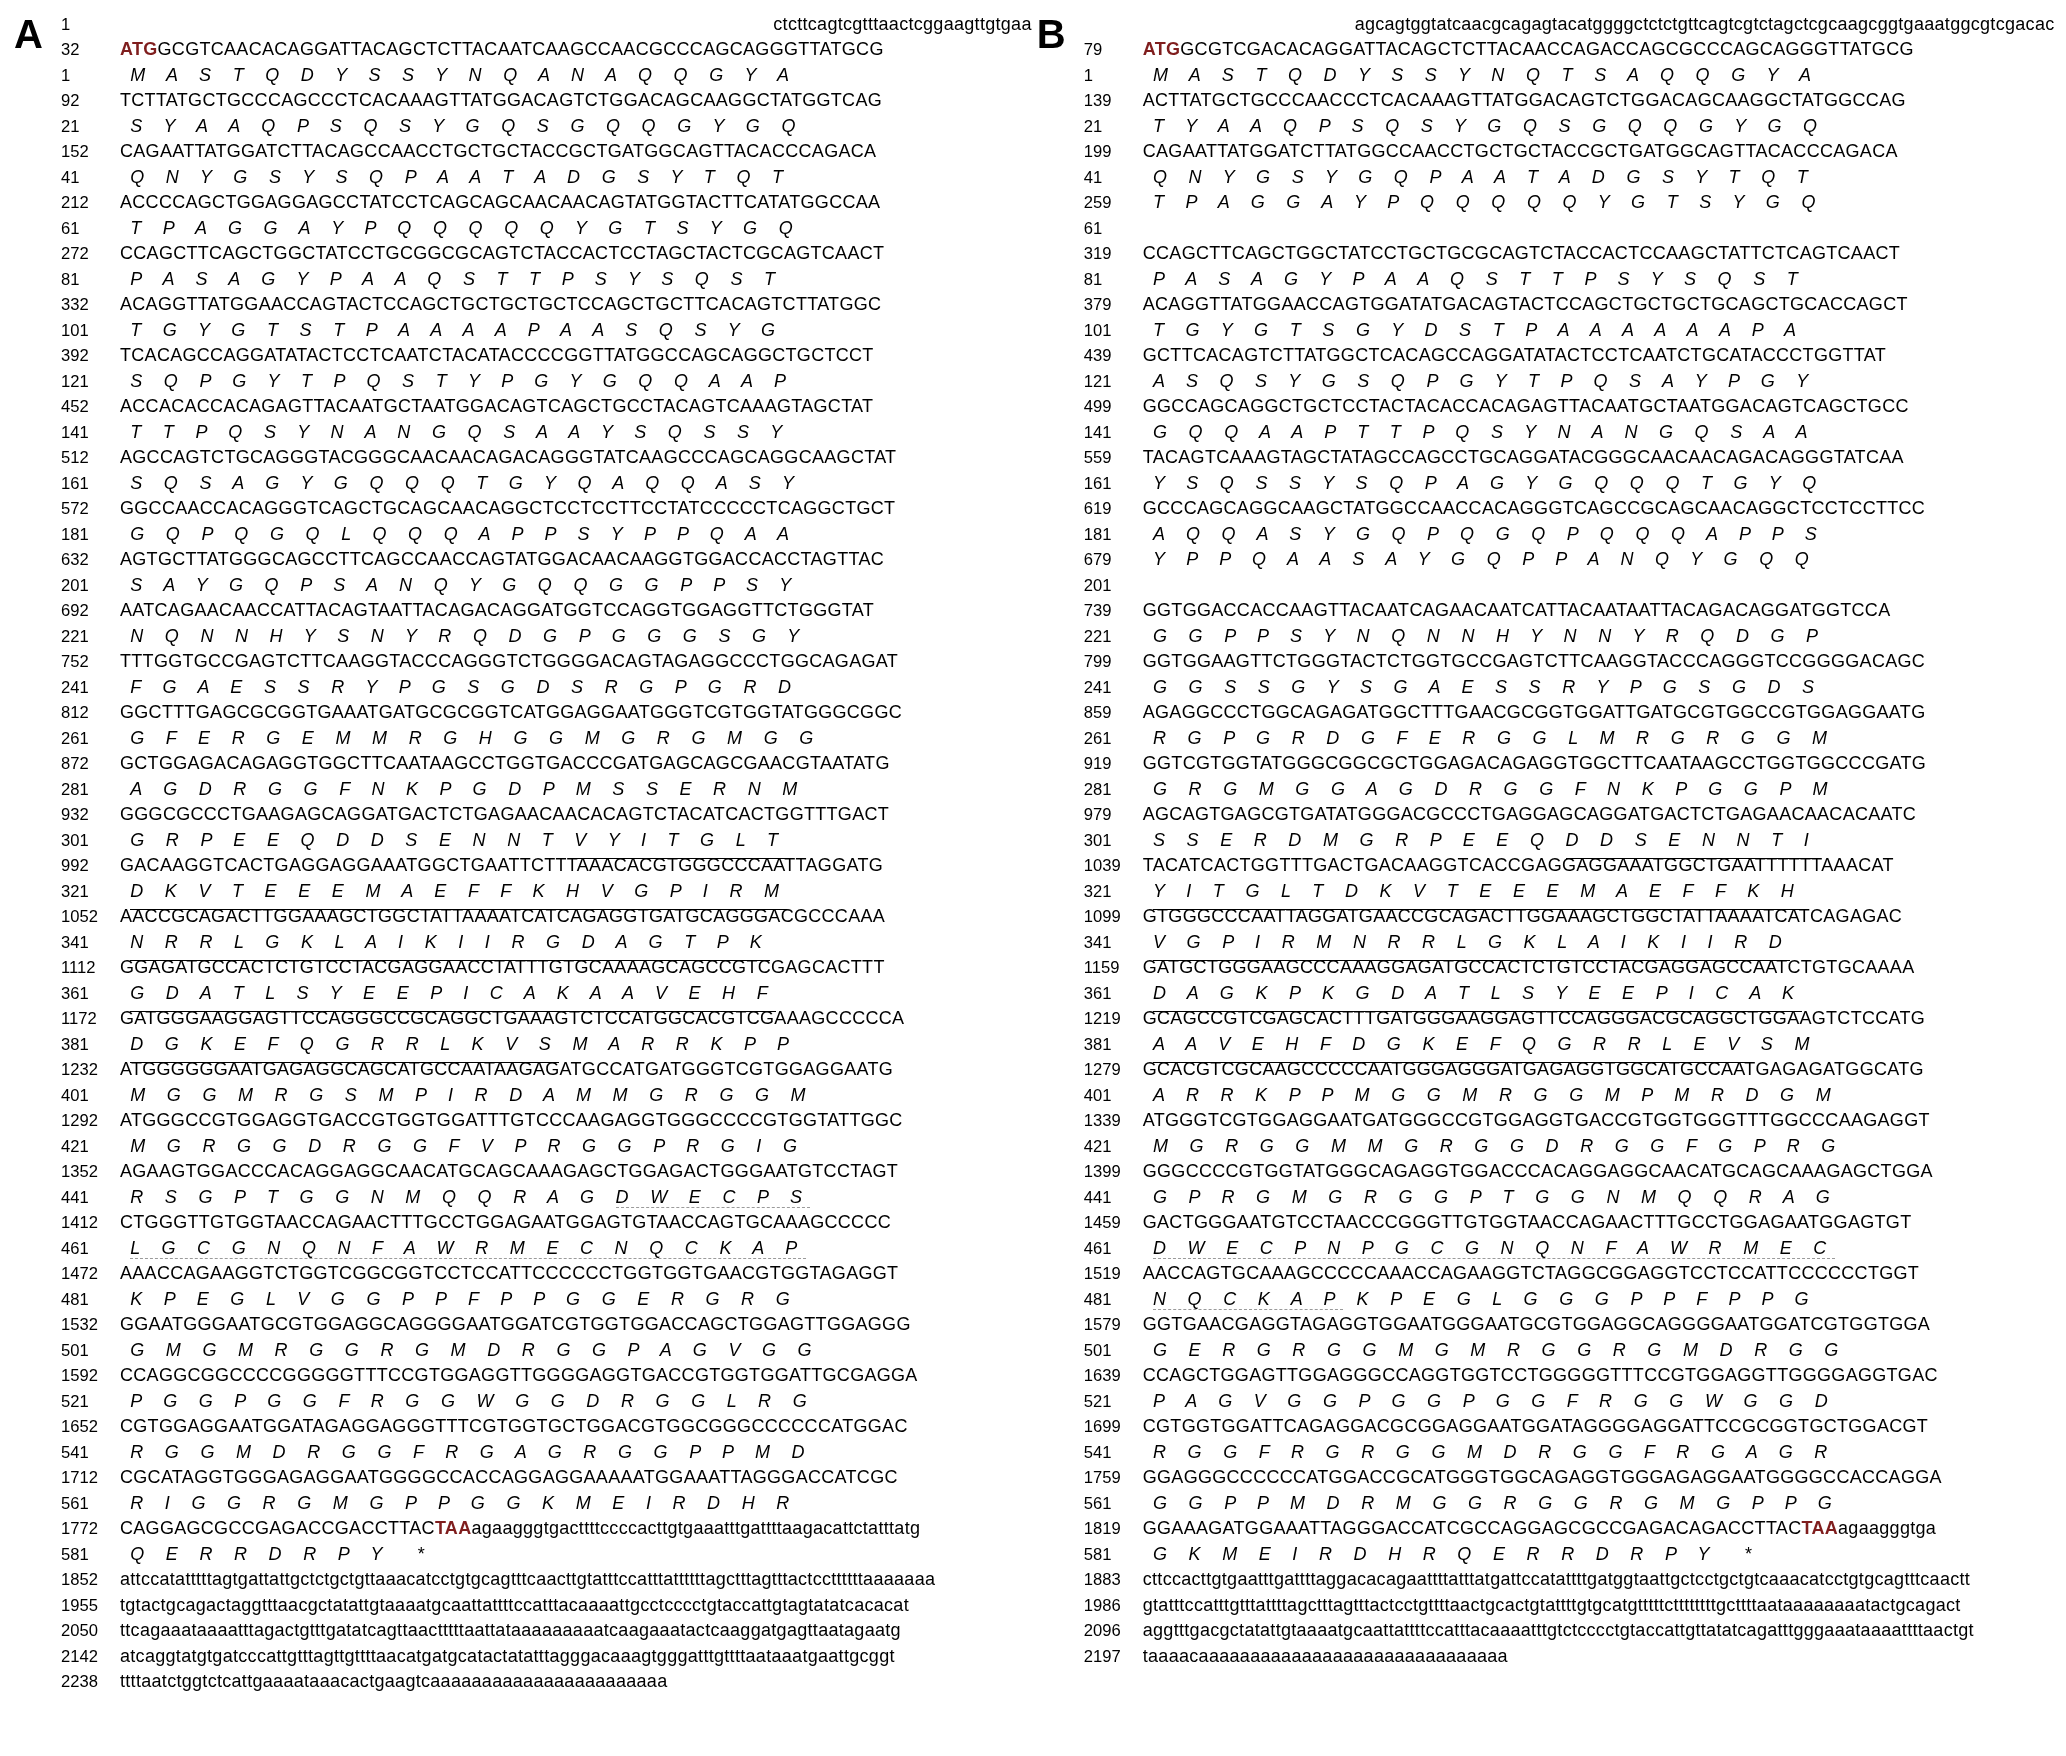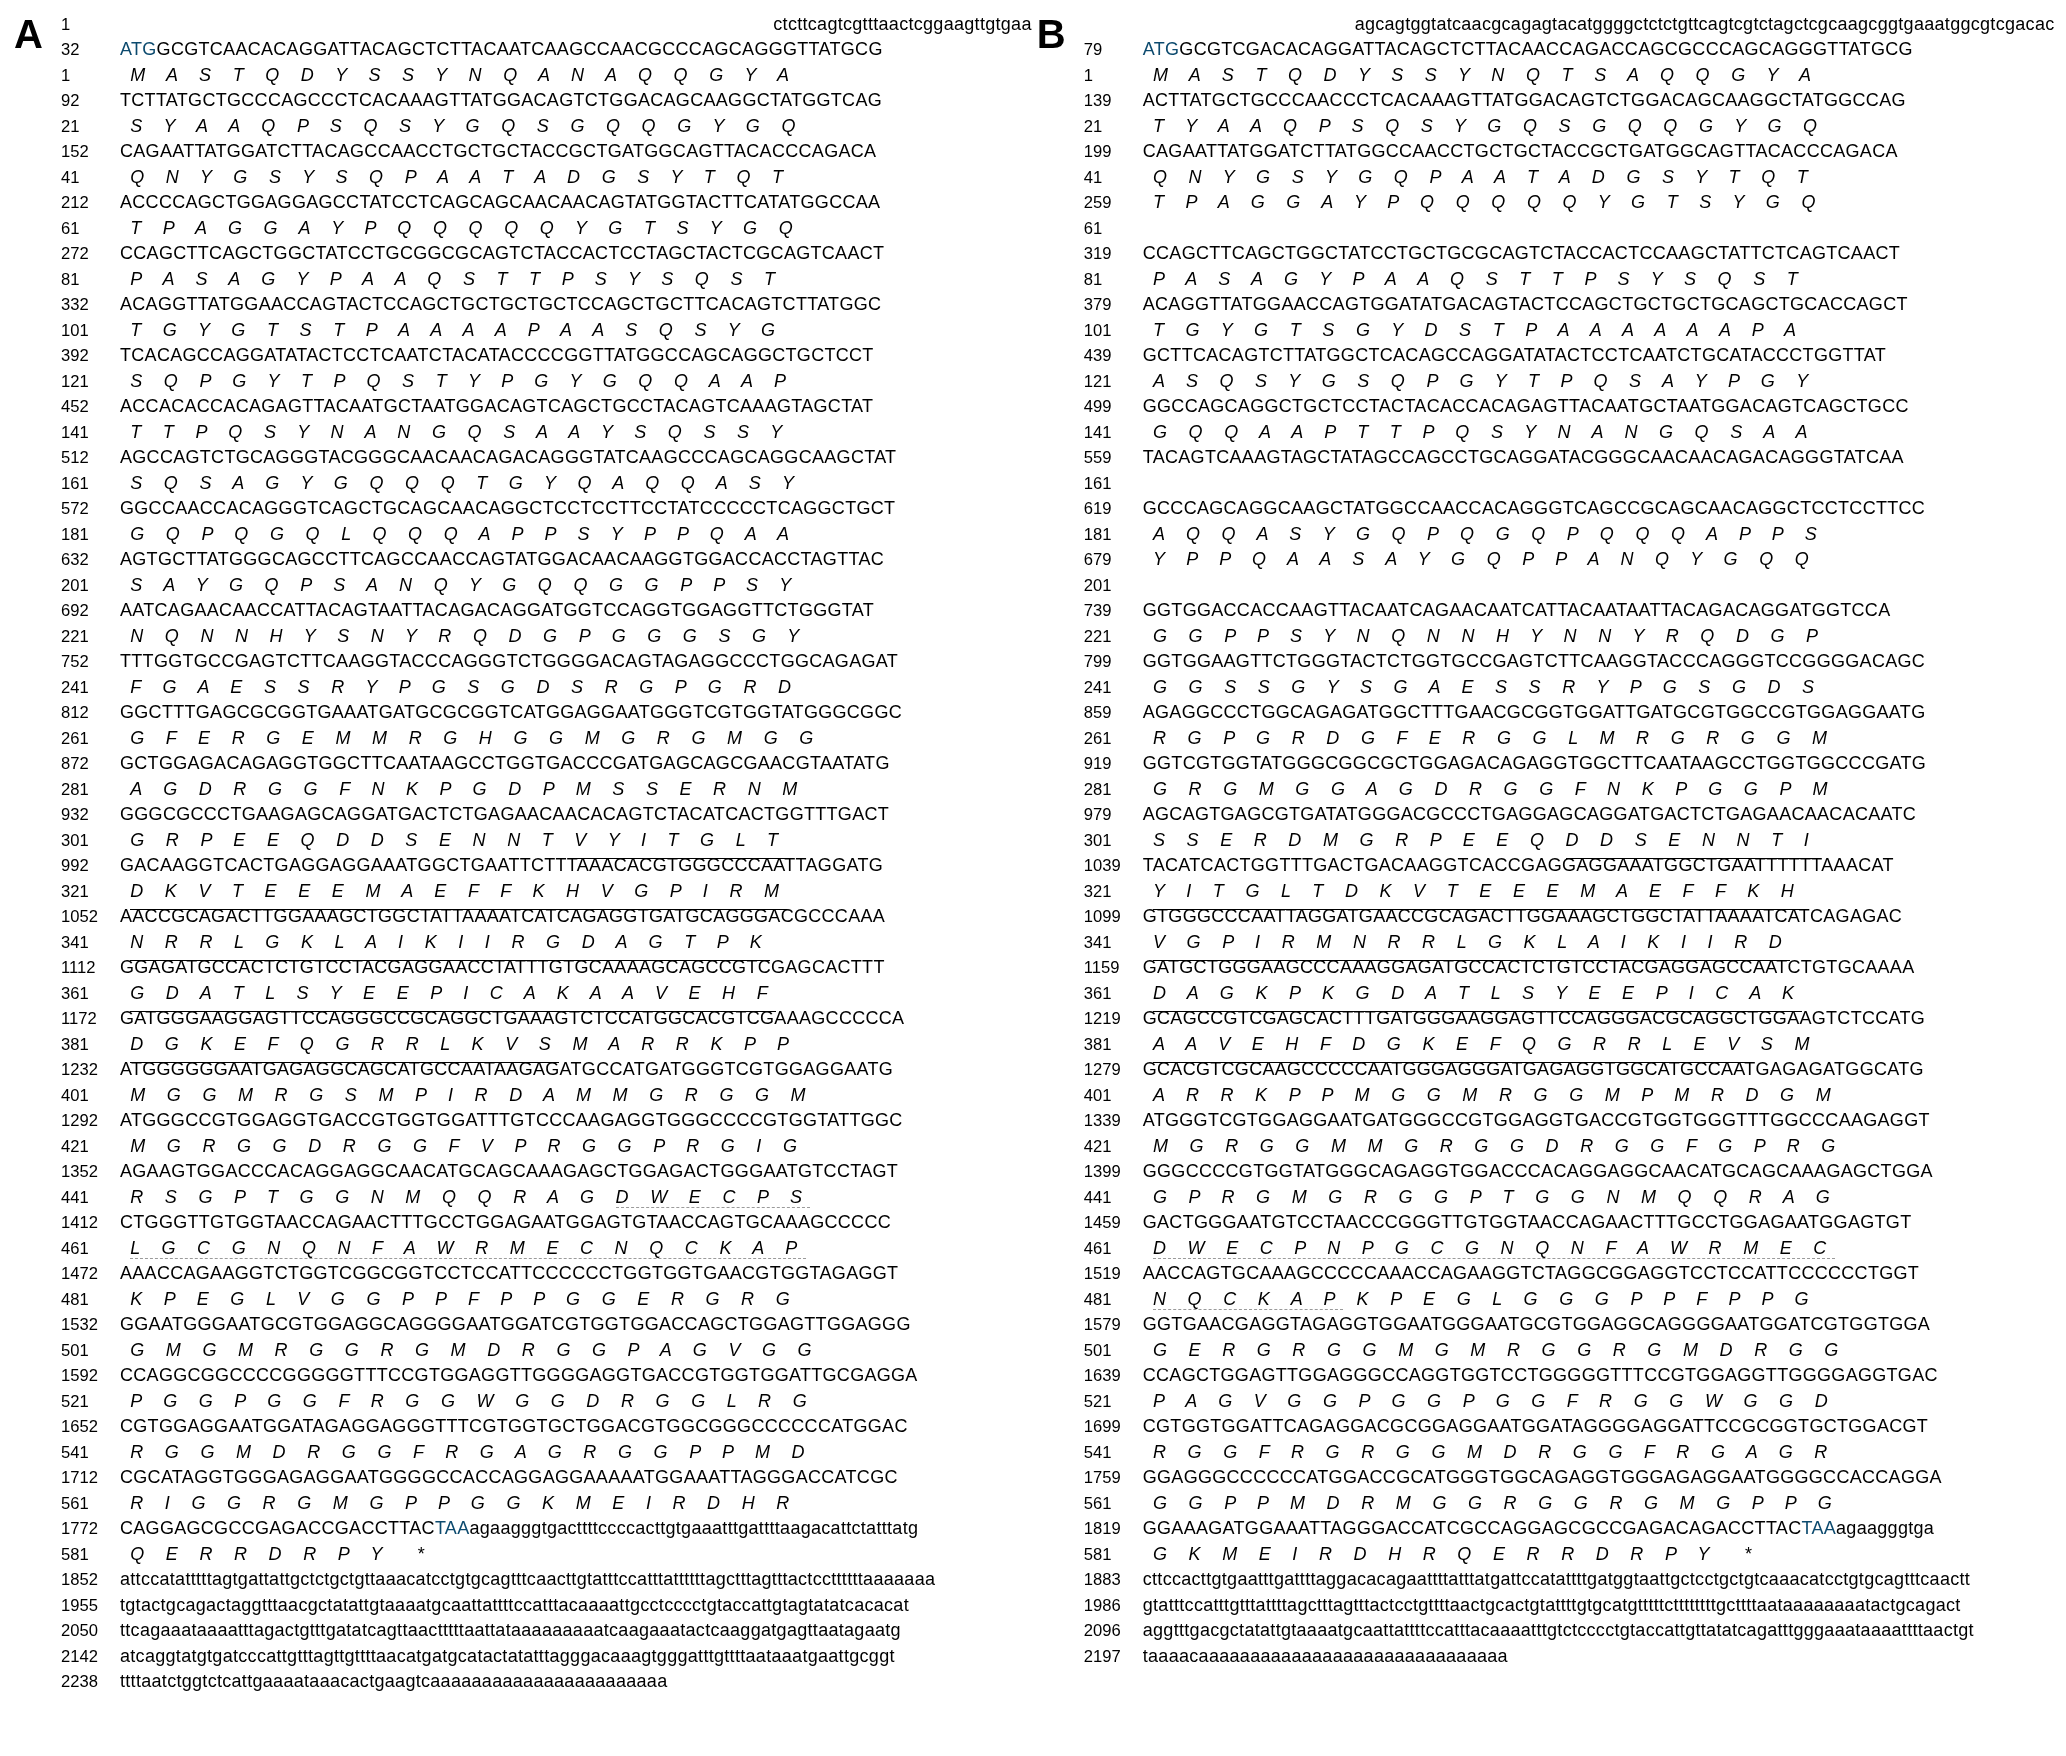--- a/index.html
+++ b/index.html
@@ -10,21 +10,21 @@
   .panel-label { position:absolute; left:5.1px; top:2.6px; font-size:40px; font-weight:bold; }
   .rows { margin-left:52px; padding-top:2.6px; }
   .row { display:flex; }
   .nums { flex:0 0 59px; font-size:16.6px; }
   .nums div { line-height:25.5px; height:25.5px; }
   .seq { flex:1; min-width:0; }
   .line { white-space:pre; line-height:25.5px; height:25.5px; font-size:18px; }
   .nt-line { letter-spacing:0.3px; }
   .nt-line.right { text-align:right; }
   .aa-line { padding-left:10.2px; letter-spacing:8.3px;font-style:italic; }
-  .seg-start, .seg-stop { color:#0c4a6e; font-weight:normal; }
+  .seg-start, .seg-stop { color:#7f1d1d; font-weight:bold; }
   .seg-aau { border-bottom:1.9px solid #000; padding-bottom:8px; }
   .seg-aad { border-bottom:1.9px dashed #9a9a9a; padding-bottom:0.6px;text-align:center; }
 </style>
 </head>
 <body>
 
 <div class="figure">
   <section class="panel">
     <div class="panel-label">A</div>
     <div class="rows">
@@ -468,20 +468,21 @@
             <div class="line aa-line"><span class="seg-aa">G Q Q A A P T T P Q S Y N A N G Q S A A</span></div>
           </div>
         </div>
         <div class="row">
           <div class="nums">
             <div>559</div>
             <div>161</div>
           </div>
           <div class="seq">
             <div class="line nt-line"><span class="seg-nt">TACAGTCAAAGTAGCTATAGCCAGCCTGCAGGATACGGGCAACAACAGACAGGGTATCAA</span></div>
+            <div class="line aa-line"><span class="seg-aa">Y S Q S S Y S Q P A G Y G Q Q Q T G Y Q</span></div>
           </div>
         </div>
         <div class="row">
           <div class="nums">
             <div>619</div>
             <div>181</div>
           </div>
           <div class="seq">
             <div class="line nt-line"><span class="seg-nt">GCCCAGCAGGCAAGCTATGGCCAACCACAGGGTCAGCCGCAGCAACAGGCTCCTCCTTCC</span></div>
             <div class="line aa-line"><span class="seg-aa">A Q Q A S Y G Q P Q G Q P Q Q Q A P P S</span></div>

